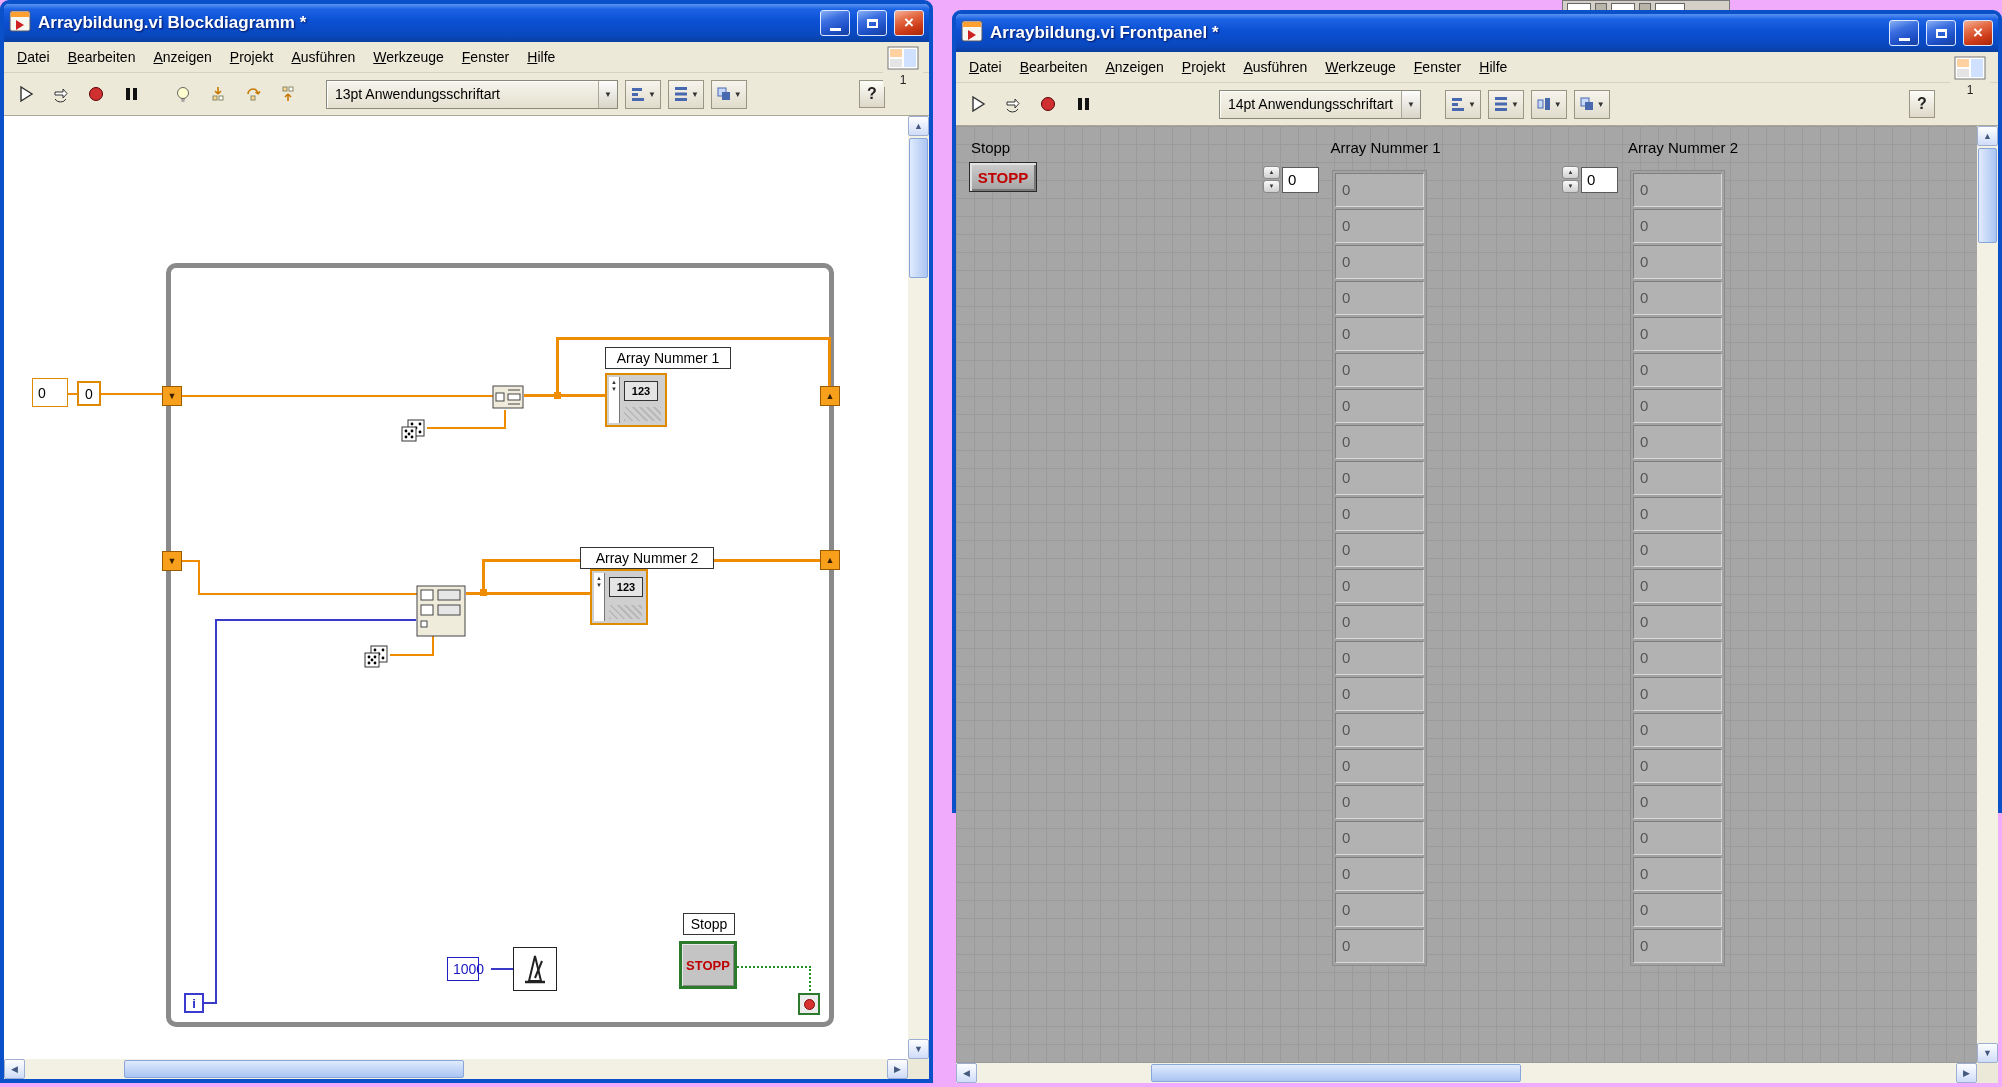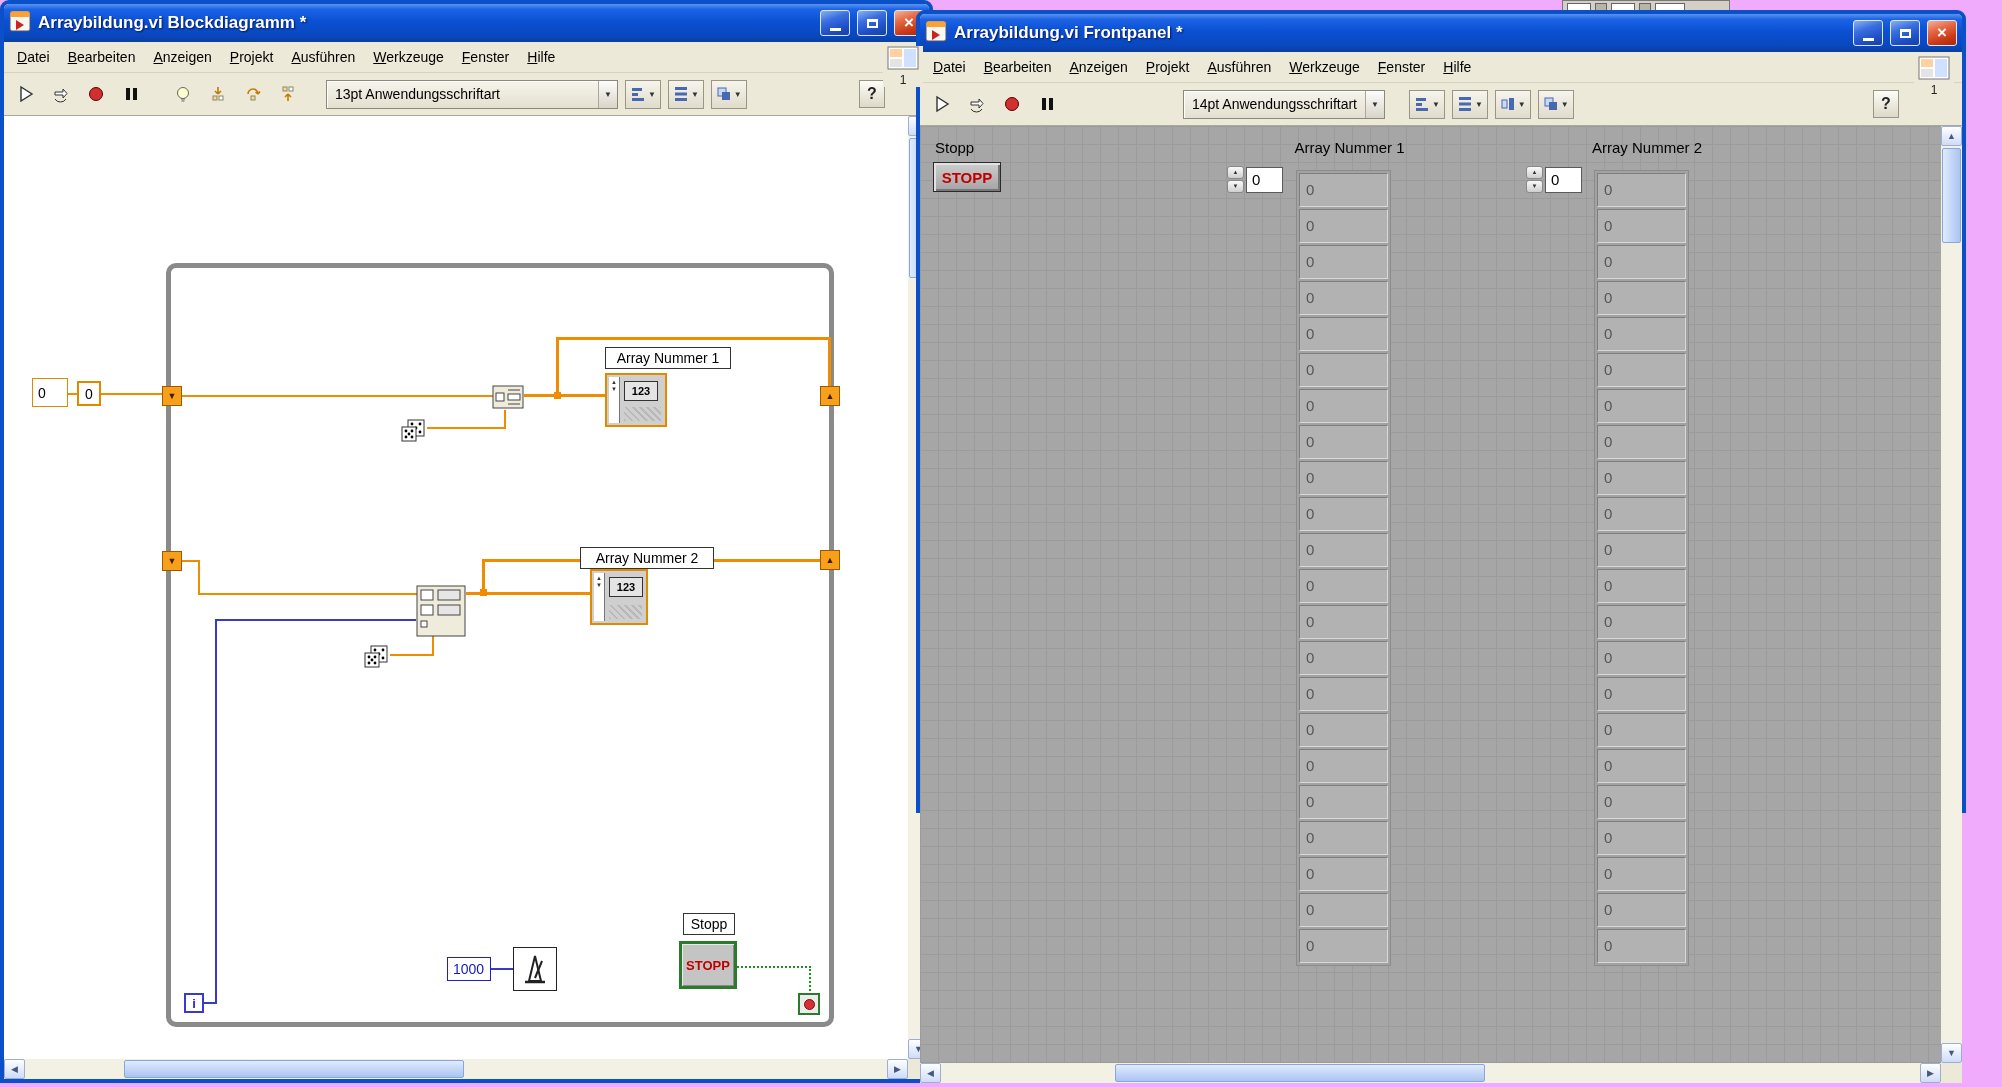--- a/index.html
+++ b/index.html
@@ -252,21 +252,21 @@
       <i class="wh greend" style="left:733px; top:850px; width:74px;"></i>
       <i class="wv greend" style="left:805px; top:850px; height:29px;"></i>
 
       <span class="tun" style="left:158px; top:270px;">▼</span>
       <span class="tun" style="left:158px; top:435px;">▼</span>
       <span class="tun" style="left:816px; top:270px;">▲</span>
       <span class="tun" style="left:816px; top:434px;">▲</span>
 
       <span class="bd-const" style="left:28px; top:262px; width:36px; height:29px;">0</span>
       <span class="bd-const sq" style="left:73px; top:265px; width:24px; height:25px;">0</span>
-      <span class="bd-const blue" style="left:443px; top:841px; width:44px; height:24px;">1000</span>
+      <span class="bd-const blue" style="left:443px; top:841px; width:32px; height:24px;">1000</span>
 
       <span class="bd-node" style="left:488px; top:269px;">
         <svg width="32" height="24">
             <rect x="1" y="1" width="30" height="22" fill="#f0ecdc" stroke="#444"></rect>
             <rect x="4" y="8" width="8" height="8" fill="#fff" stroke="#444"></rect>
             <line x1="16" y1="5" x2="28" y2="5" stroke="#444"></line>
             <rect x="16" y="9" width="12" height="6" fill="#fff" stroke="#444"></rect>
             <line x1="16" y1="19" x2="28" y2="19" stroke="#444"></line>
           </svg>
       </span>
@@ -350,21 +350,21 @@
       <span class="sb-btn" style="bottom:0; left:0;">▼</span>
     </div>
     <div class="hscroll" style="left:0; top:1055px; width:904px; height:20px;">
       <span class="sb-btn" style="left:0; top:0;">◀</span>
       <span class="sb-thumb-h" style="left:120px; width:340px;"></span>
       <span class="sb-btn" style="right:0; top:0;">▶</span>
     </div>
     <div class="corner" style="right:0; top:1055px;"></div>
   </div>
 
-  <div class="win" style="left:916px; top:10px; width:1050px; height:803px;">
+  <div class="win" style="left:952px; top:10px; width:1050px; height:803px;">
 
     <div class="titlebar">
       <span>
         <svg width="22" height="22">
             <rect x="1" y="1" width="20" height="20" rx="2" fill="#f8f8f2" stroke="#556"></rect>
             <rect x="2" y="2" width="18" height="5" fill="#ffa030"></rect>
             <path d="M7 10 l8 5 -8 5 z" fill="#cc2222"></path>
           </svg>
       </span>
       <span class="title">Arraybildung.vi Frontpanel *</span>

